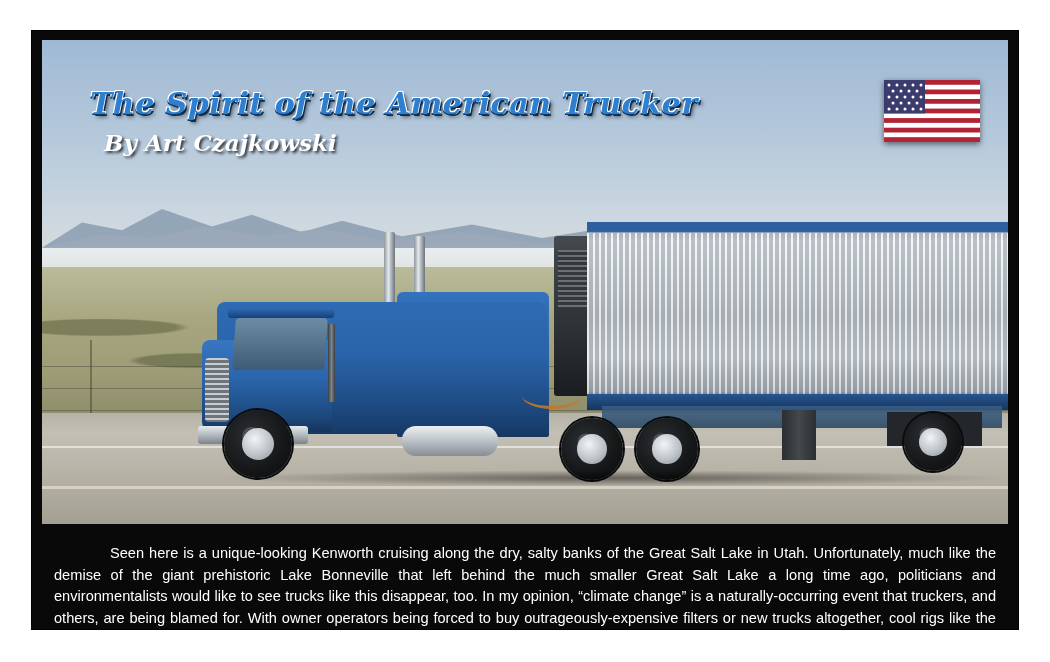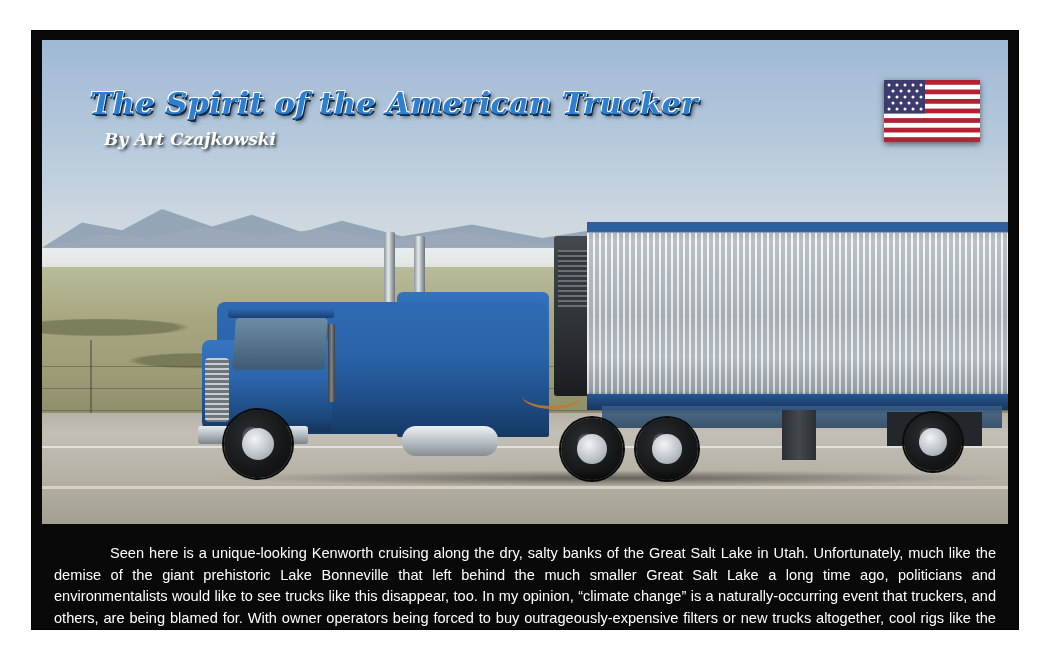--- a/index.html
+++ b/index.html
@@ -259,21 +259,21 @@
     text-shadow:
       -1px -1px 0 #ffffff,
        1px -1px 0 #ffffff,
       -1px  1px 0 #123a63,
        2px  2px 0 #0d2c4d,
        3px  3px 4px rgba(0,0,0,.6);
   }
   .byline {
     margin: 8px 0 0 14px;
     font-family: "DejaVu Serif", serif;
-    font-size: 17px;
+    font-size: 23px;
     font-weight: bold;
     font-style: italic;
     color: #ffffff;
     text-shadow: 2px 2px 3px rgba(0,0,0,.75);
   }
 
   
   .flag {
     position:absolute; right:28px; top:40px; width:96px; height:62px; z-index:5;
     box-shadow: 0 2px 6px rgba(0,0,0,.55);

